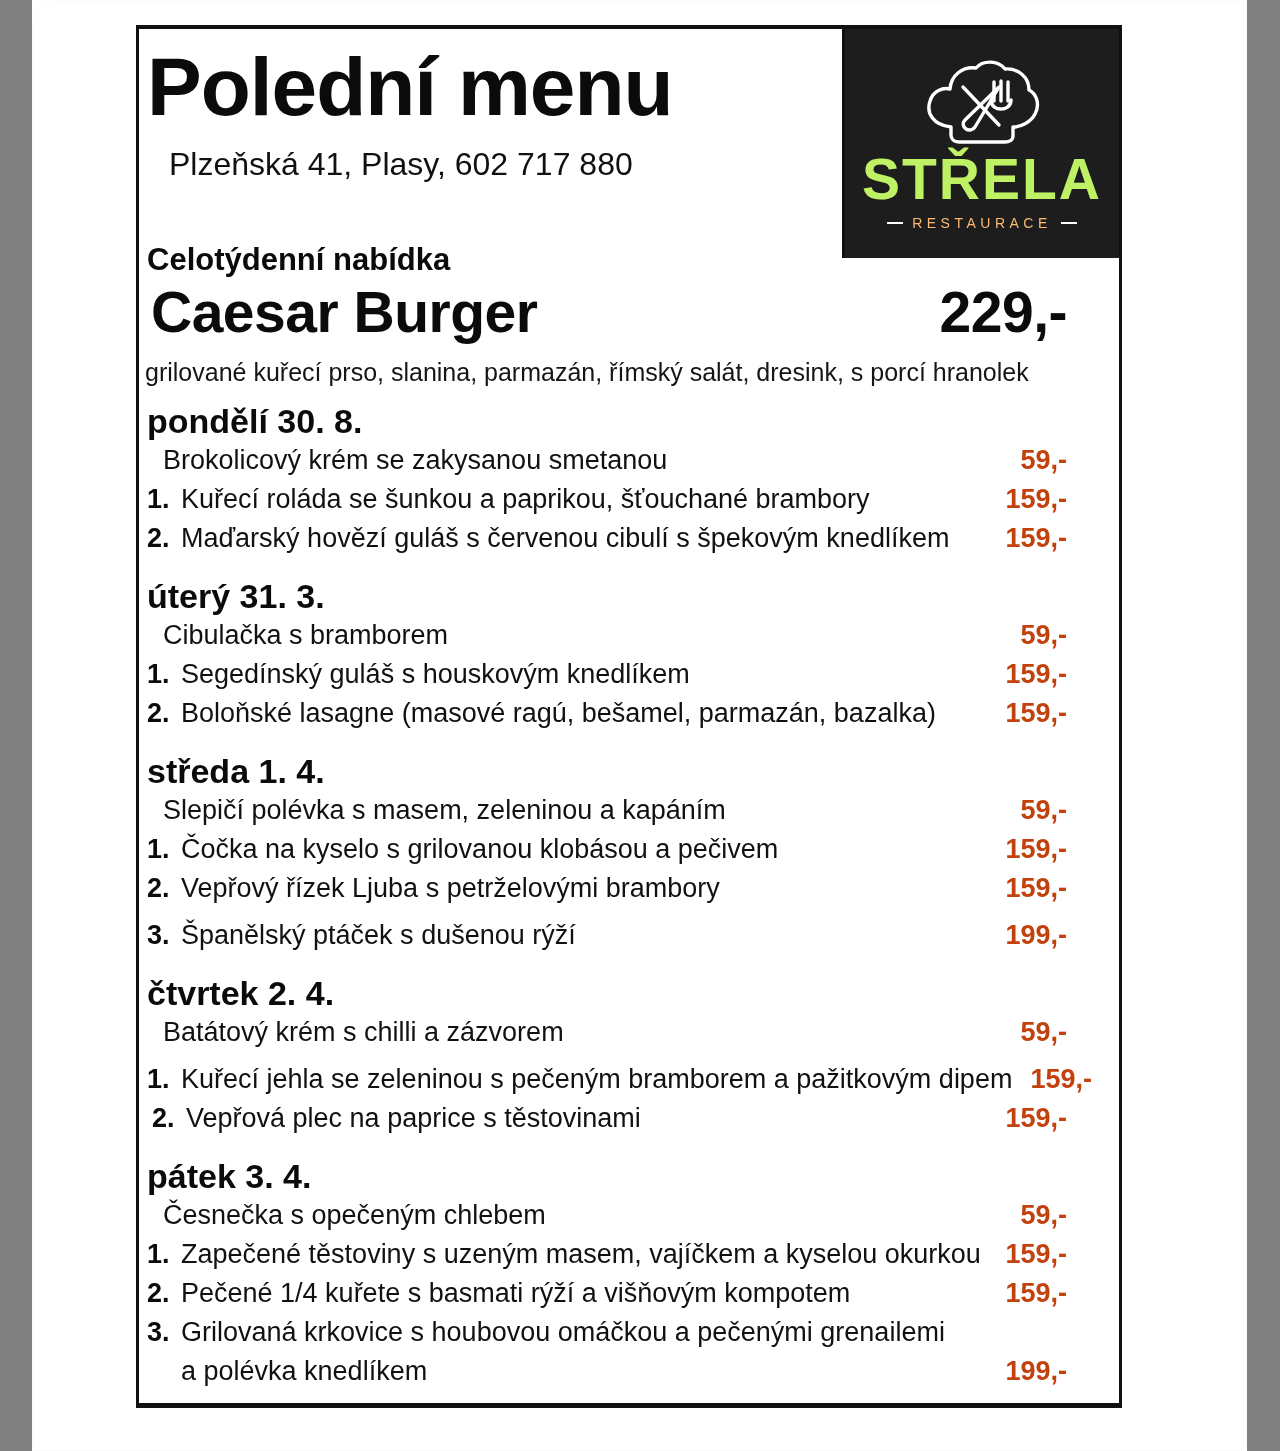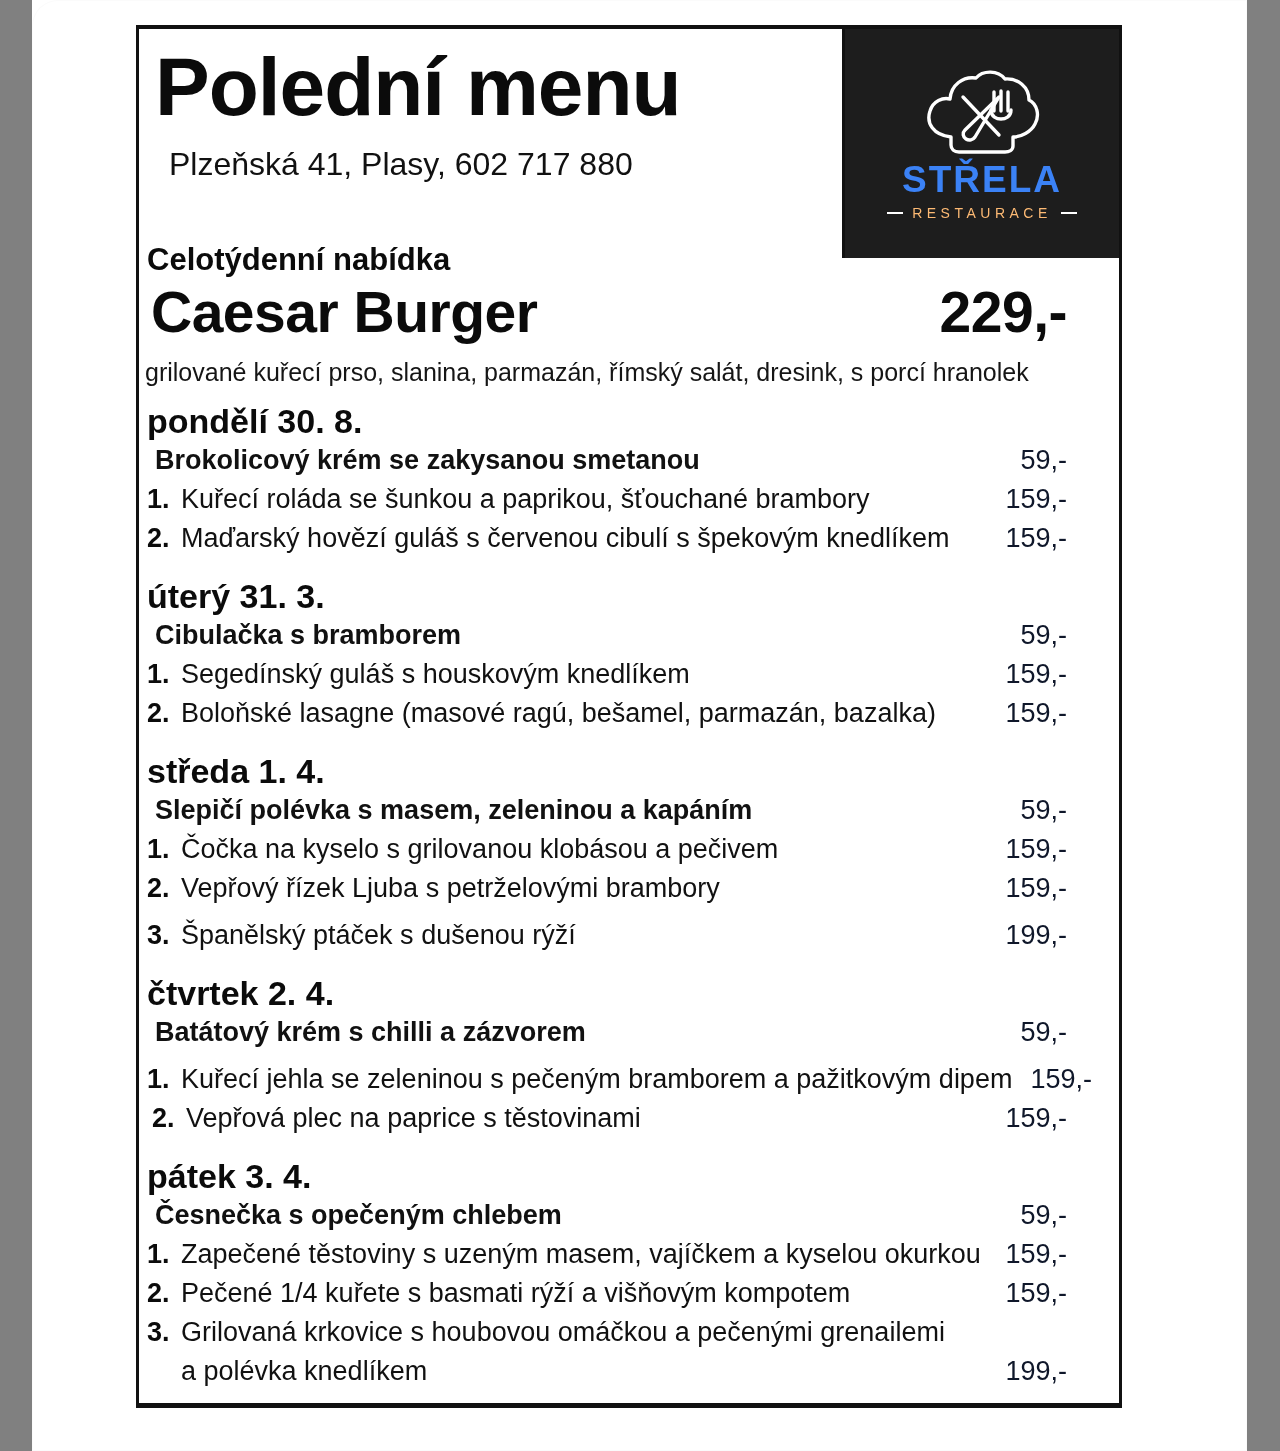--- a/index.html
+++ b/index.html
@@ -63,21 +63,21 @@
     height: 229px;
     border-right: 3px solid #111111;
     box-sizing: border-box;
   }
   .title-main {
     font-size: 82px;
     font-weight: 700;
     line-height: 1;
     letter-spacing: -1px;
     color: #0b0b0b;
-    padding: 17px 0 0 16px;
+    padding: 17px 0 0 8px;
     white-space: nowrap;
   }
   .title-address {
     font-size: 32px;
     font-weight: 400;
     color: #111111;
     padding: 18px 0 0 30px;
     white-space: nowrap;
   }
   .subtitle-week {
@@ -98,22 +98,22 @@
     width: 274px;
     height: 229px;
     background: #1d1d1d;
     display: flex;
     flex-direction: column;
     align-items: center;
     justify-content: center;
   }
   .logo-mark { width: 122px; height: 96px; display: block; }
   .logo-word {
-    color: #3b82f6;
-    font-size: 37px;
+    color: #bef264;
+    font-size: 57px;
     font-weight: 700;
     letter-spacing: 2px;
     line-height: 1;
     margin-top: -2px;
     font-family: "Liberation Sans", sans-serif;
   }
   .logo-sub {
     display: flex;
     align-items: center;
     gap: 9px;
@@ -189,26 +189,26 @@
     flex: 0 0 34px;
     white-space: nowrap;
   }
   .row-num.blank { font-weight: 400; }
   .row-name {
     font-size: 27px;
     font-weight: 400;
     color: #111111;
     white-space: nowrap;
   }
-  .row.soup .row-name { margin-left: 8px; font-weight: bold; }
+  .row.soup .row-name { margin-left: 16px; }
   .row-price {
     margin-left: auto;
     font-size: 27px;
-    font-weight: 400;
-    color: #0f172a;
+    font-weight: 700;
+    color: #c2410c;
     white-space: nowrap;
     padding-left: 18px;
   }
   .row.nudge { padding-left: 13px; }
   .row.gap { margin-top: 16px; }
   .row.cont { margin-top: 2px; }
   .row.cont .row-num { visibility: hidden; }
   .sheet-pad { height: 8px; }
 </style>
 </head>

